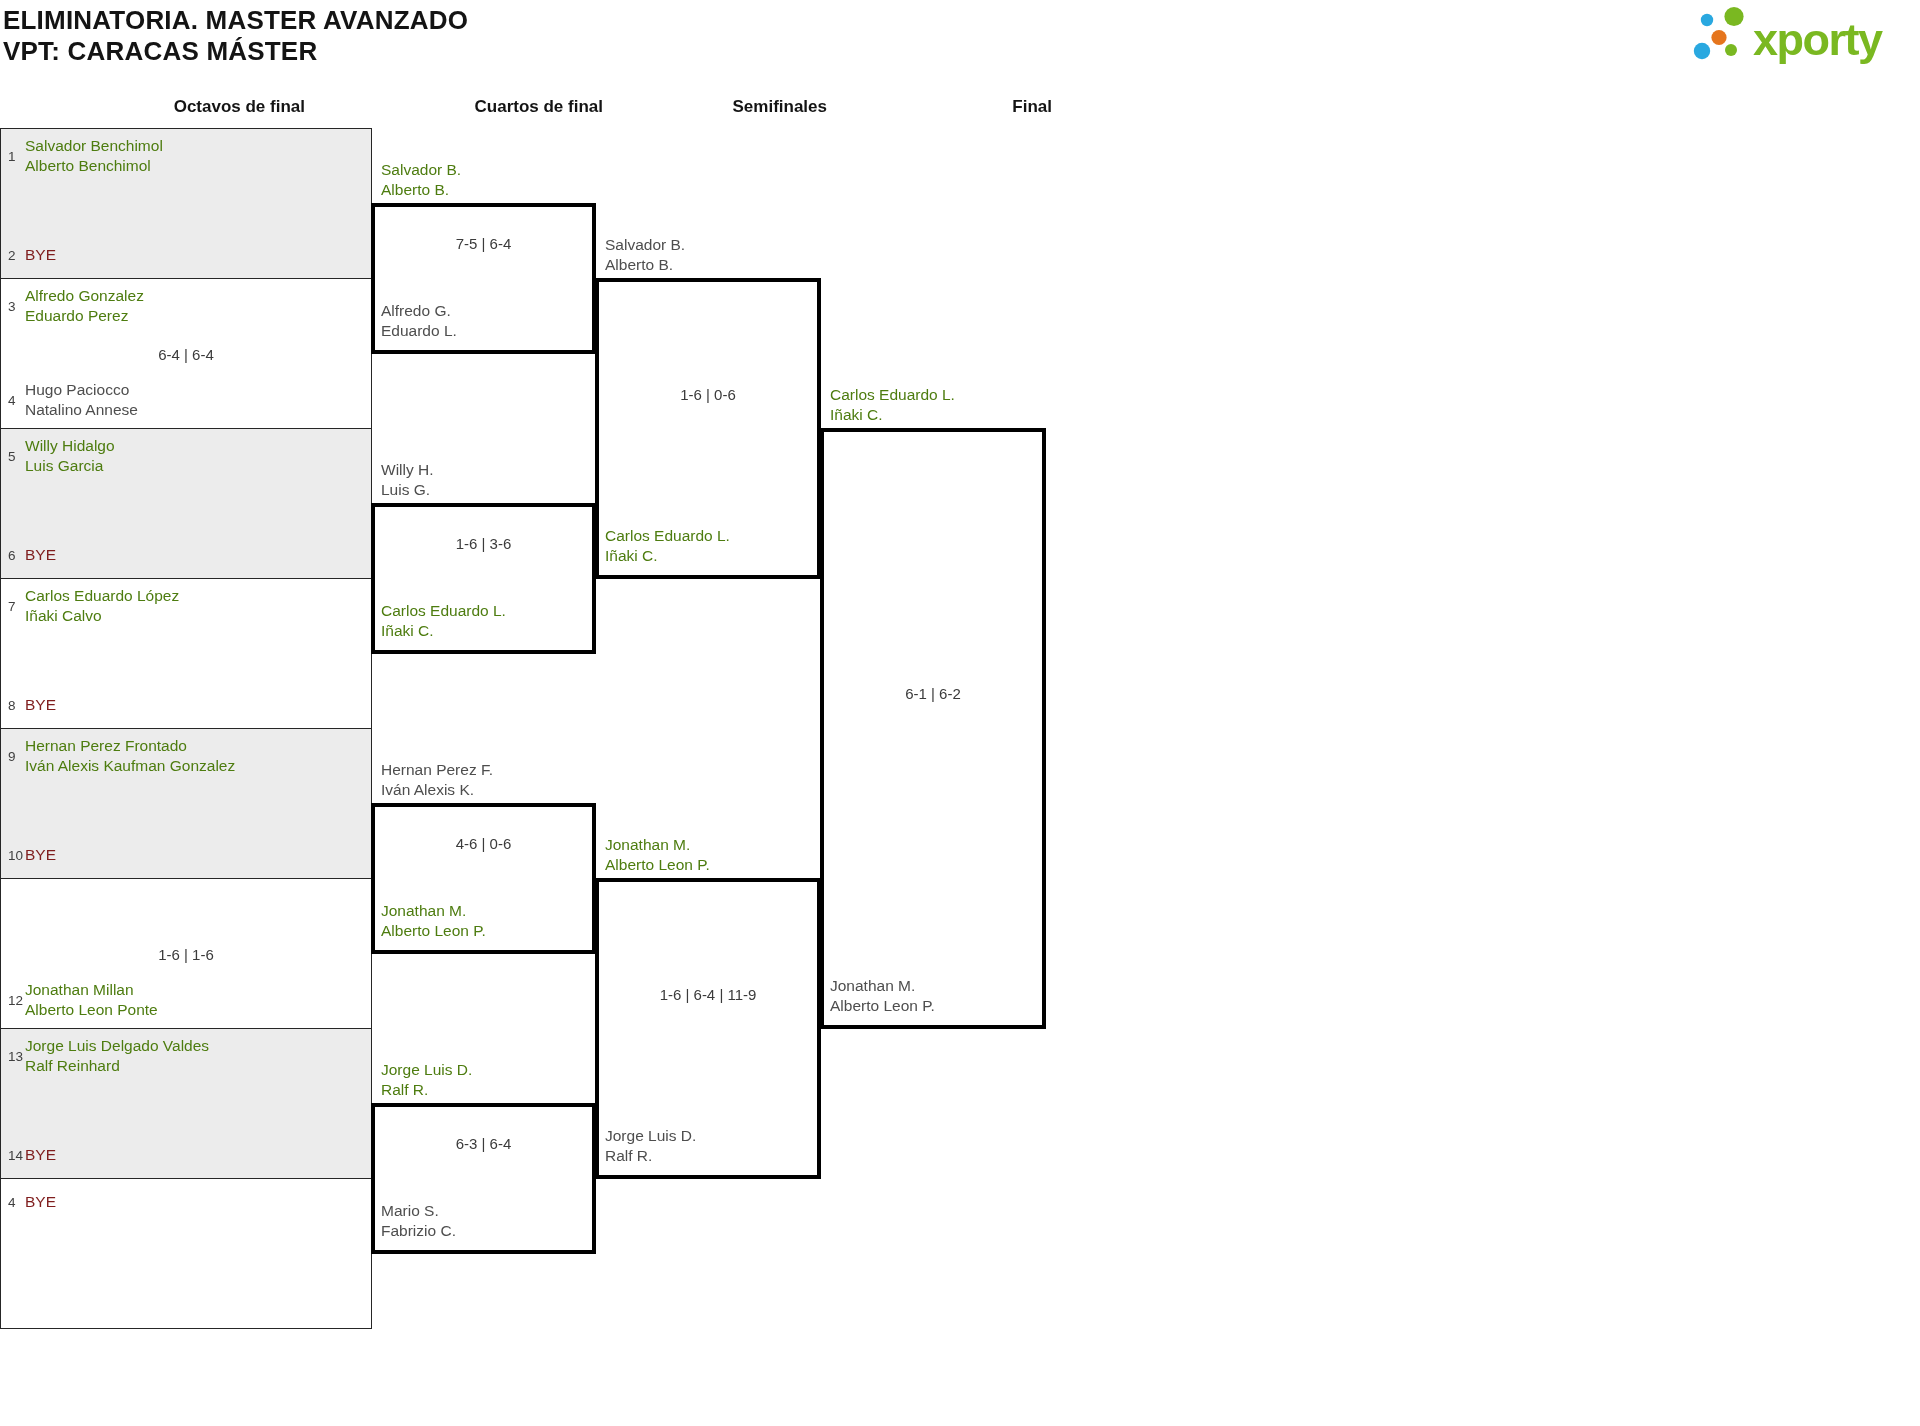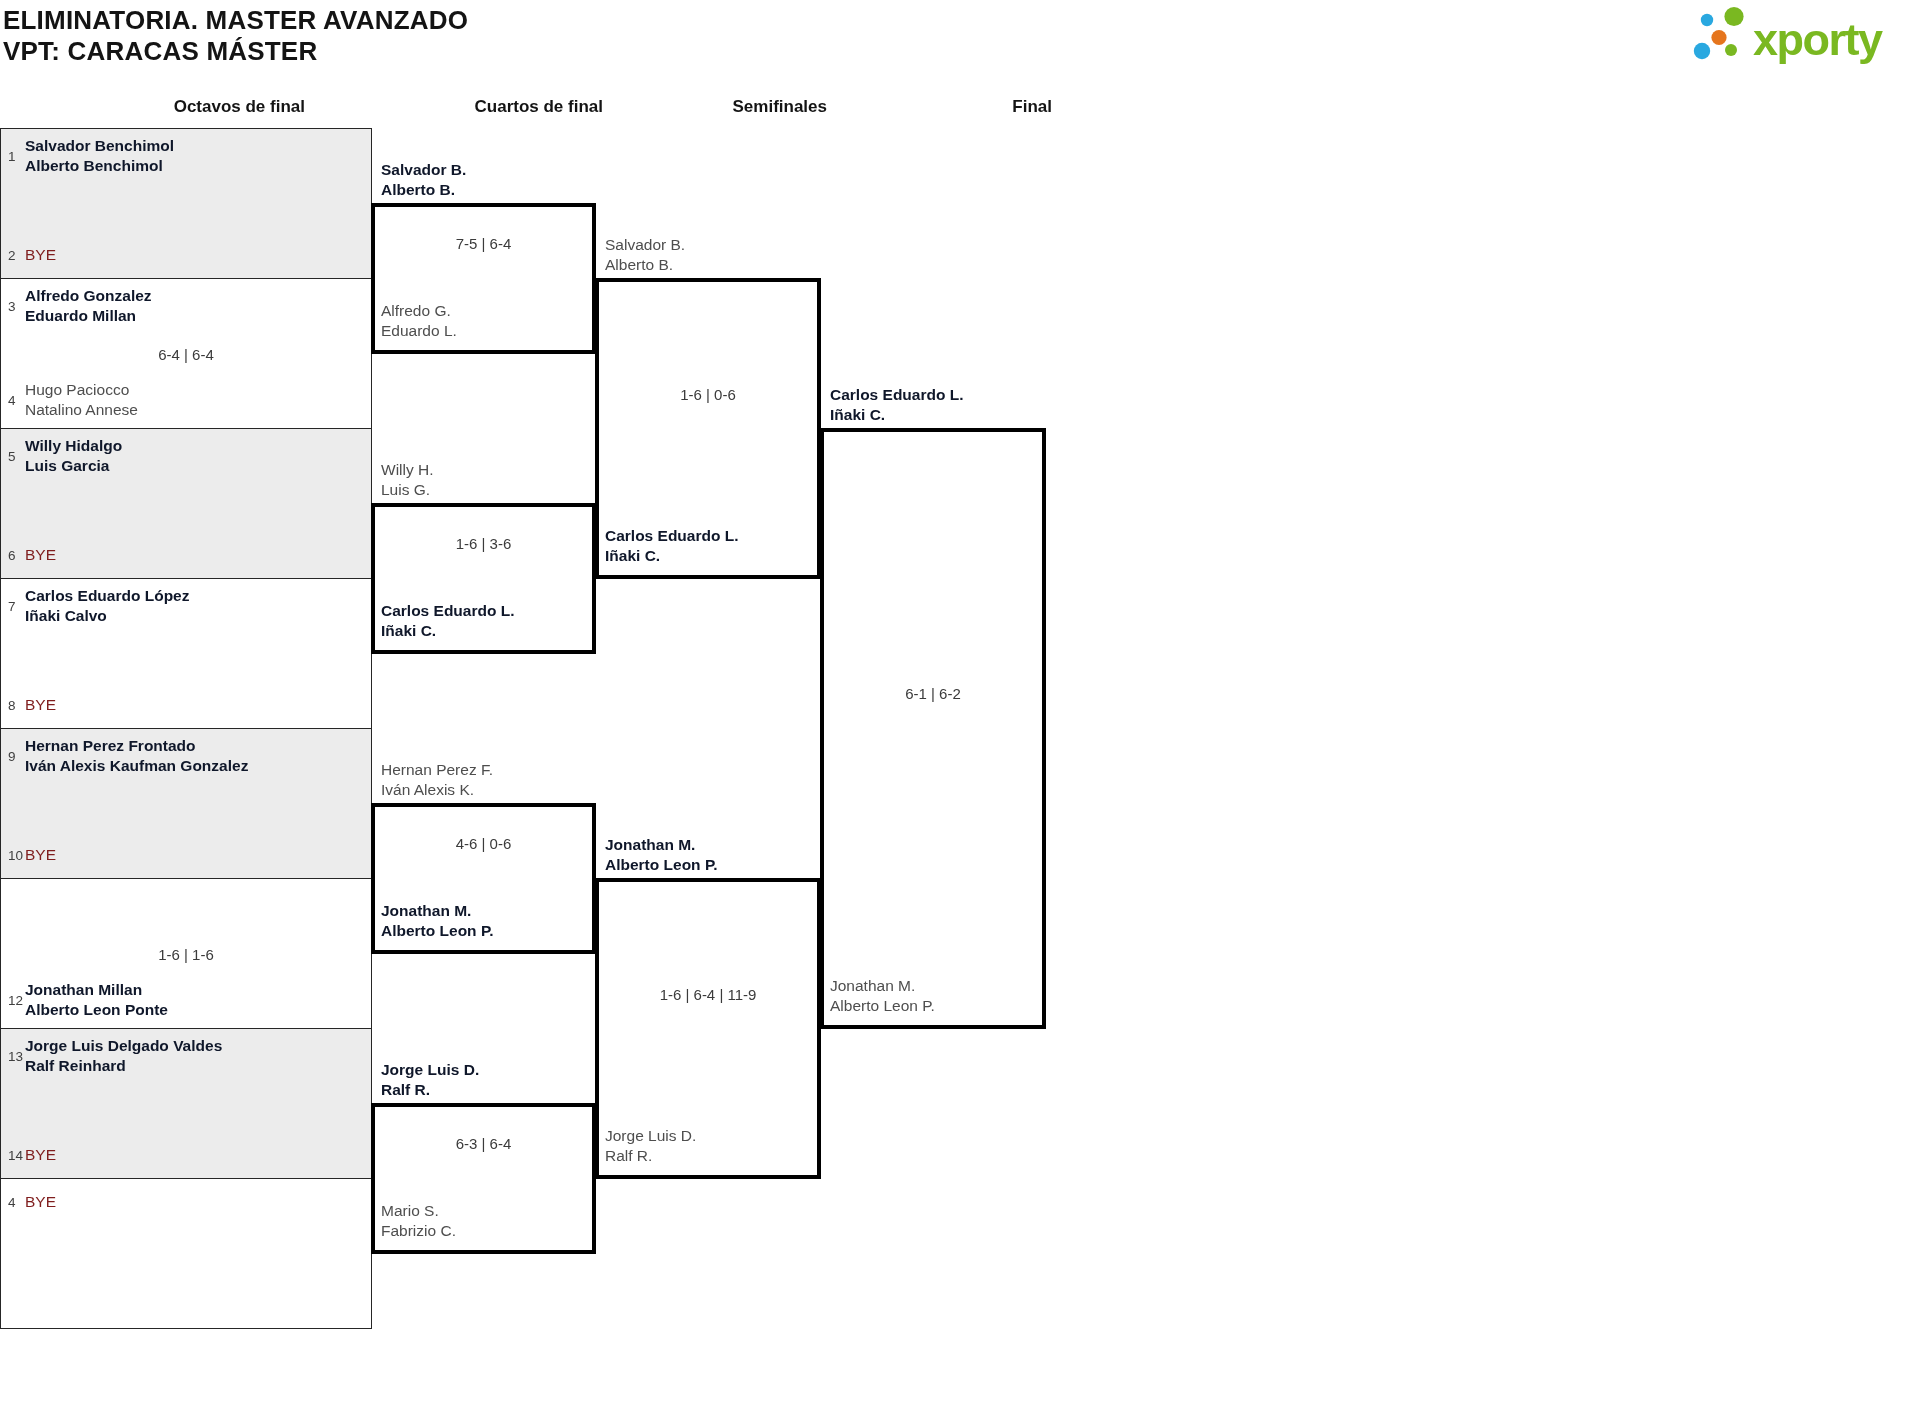--- a/index.html
+++ b/index.html
@@ -29,21 +29,21 @@
   }
   .obox.shaded{background:#ececec;}
   .orow{position:absolute;left:0;right:0;display:flex;align-items:center;padding-left:7px;}
   .orow.top{top:7px;}
   .orow.bot{bottom:8px;}
   .orow.top.bye{top:14px;}
   .orow.bot.bye{bottom:14px;}
   .seed{font-size:13.5px;color:#3f3f3f;min-width:17px;flex:none;}
   .names{font-size:15.5px;line-height:20px;}
   .nline{display:block;}
-  .w{font-weight:700;color:#0f172a;}
+  .w{font-weight:400;color:#4d7c0f;}
   .l{font-weight:400;color:#4e4e4e;}
   .bye-label{font-weight:400;color:#7f1d1d;font-size:15.5px;}
   .oscore{
     position:absolute;left:0;right:0;top:50%;transform:translateY(-50%);
     text-align:center;font-size:15px;color:#3b3b3b;
   }
   
   .mbox{position:absolute;border:4px solid #000000;box-sizing:border-box;background:transparent;}
   .mbox.qf{left:371px;width:225px;height:151px;}
   .mbox.sf{left:595px;width:226px;height:301px;}
@@ -94,21 +94,21 @@
       <span class="seed">2</span>
       <span class="bye-label">BYE</span>
     </div>
   </div>
 
   <div class="obox" style="top:278px">
     <div class="orow top">
       <span class="seed">3</span>
       <span class="names w">
         <span class="nline">Alfredo Gonzalez</span>
-        <span class="nline">Eduardo Millan</span>
+        <span class="nline">Eduardo Perez</span>
       </span>
     </div>
     <div class="oscore">6-4 | 6-4</div>
     <div class="orow bot">
       <span class="seed">4</span>
       <span class="names l">
         <span class="nline">Hugo Paciocco</span>
         <span class="nline">Natalino Annese</span>
       </span>
     </div>

